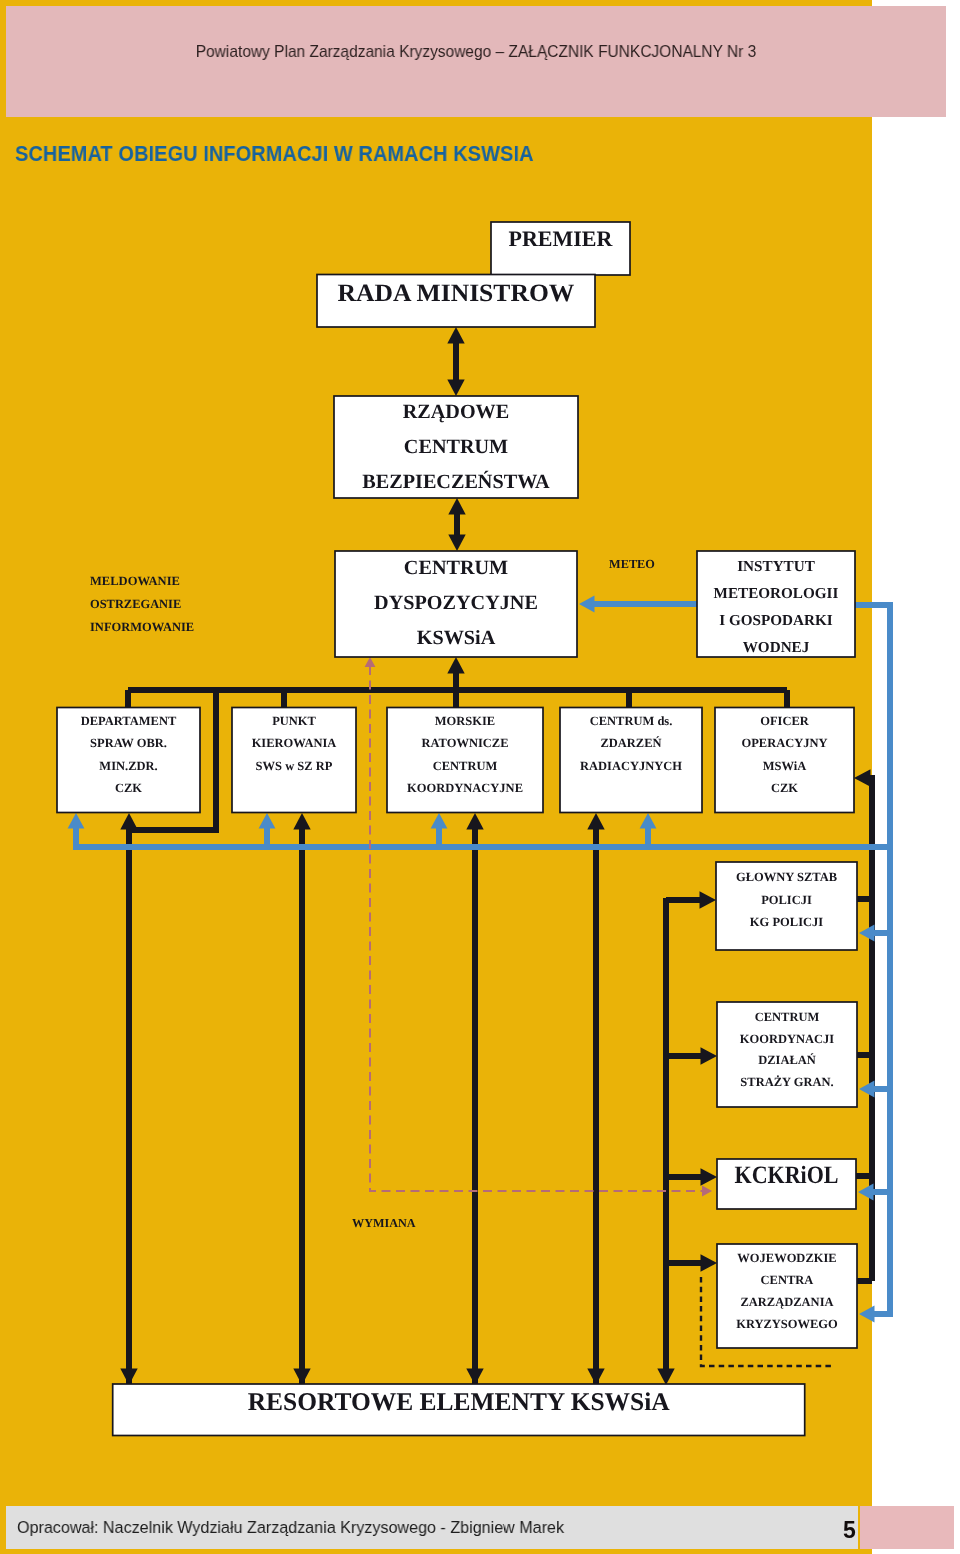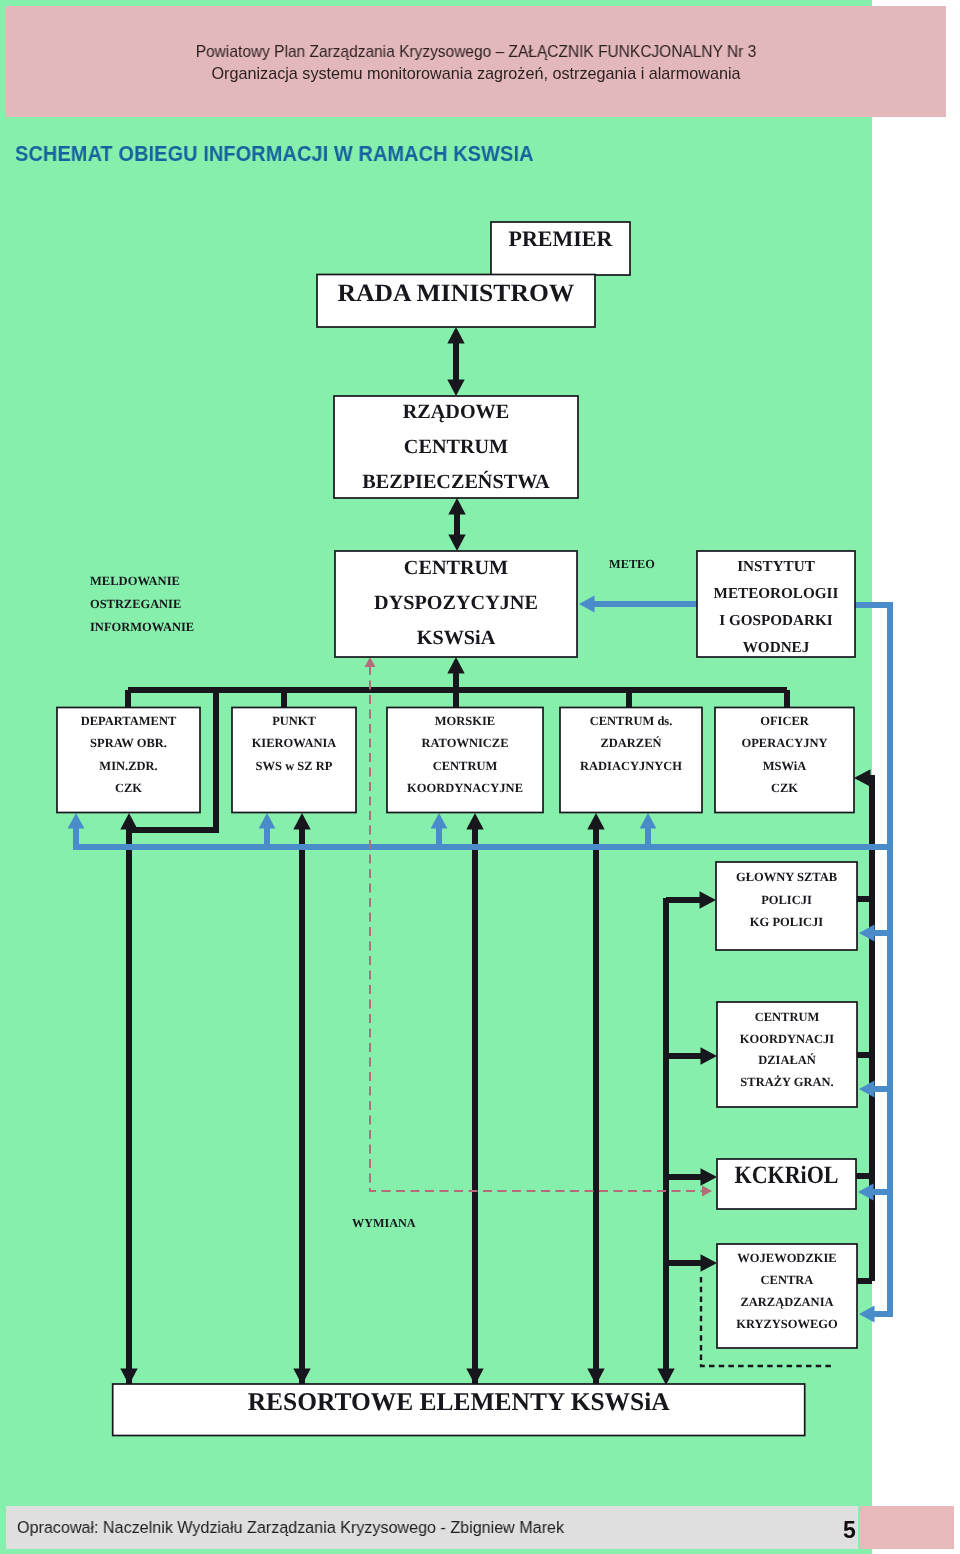--- a/index.html
+++ b/index.html
@@ -1,19 +1,19 @@
 <!DOCTYPE html>
 <html><head>
 <meta charset="utf-8">
 <title>Schemat obiegu informacji w ramach KSWSiA</title>
 <style>
   html,body{margin:0;padding:0;}
   body{width:960px;height:1554px;background:#ffffff;
        font-family:"Liberation Sans",sans-serif;overflow:hidden;position:relative;}
-  #page{position:absolute;left:0;top:0;width:872px;height:1554px;background:#86efac;}
+  #page{position:absolute;left:0;top:0;width:872px;height:1554px;background:#eab308;}
 
   .hdr-band{position:absolute;left:6px;top:5.5px;width:940px;height:111px;background:#e3b8ba;}
   .hdr-line{position:absolute;width:100%;text-align:center;color:#2b1f1f;
             font-weight:400;line-height:1;}
   .hdr-l1{top:38.7px;font-size:15.9px;letter-spacing:0;transform:scaleX(0.9755);}
   .hdr-l2{top:59.6px;font-size:16.2px;letter-spacing:0;transform:scaleX(1.0);}
 
   .page-title{position:absolute;left:15px;top:143px;color:#17639f;
               font-size:22.2px;font-weight:700;letter-spacing:0.1px;line-height:1;
               transform:scaleX(0.899);transform-origin:0 0;white-space:nowrap;}
@@ -32,21 +32,20 @@
   *{-webkit-font-smoothing:antialiased;-moz-osx-font-smoothing:grayscale;}
   .hdr-line,.page-title,.ftr-text,.ftr-num{will-change:transform;}
 </style>
 </head>
 <body>
 
 <div id="page">
 
   <div class="hdr-band">
     <div class="hdr-line hdr-l1">Powiatowy Plan Zarządzania Kryzysowego – ZAŁĄCZNIK FUNKCJONALNY Nr 3</div>
-    <div class="hdr-line hdr-l2">Organizacja systemu monitorowania zagrożeń, ostrzegania i alarmowania</div>
   </div>
 
   <div class="page-title">SCHEMAT OBIEGU INFORMACJI W RAMACH KSWSIA</div>
 
   <svg id="diagram" viewBox="0 0 960 1554" width="960" height="1554" xmlns="http://www.w3.org/2000/svg">
     <defs>
         <clipPath id="clip-premier">
           <rect x="488" y="222" width="145" height="51.8"></rect>
         </clipPath>
         <clipPath id="clip-rada">

